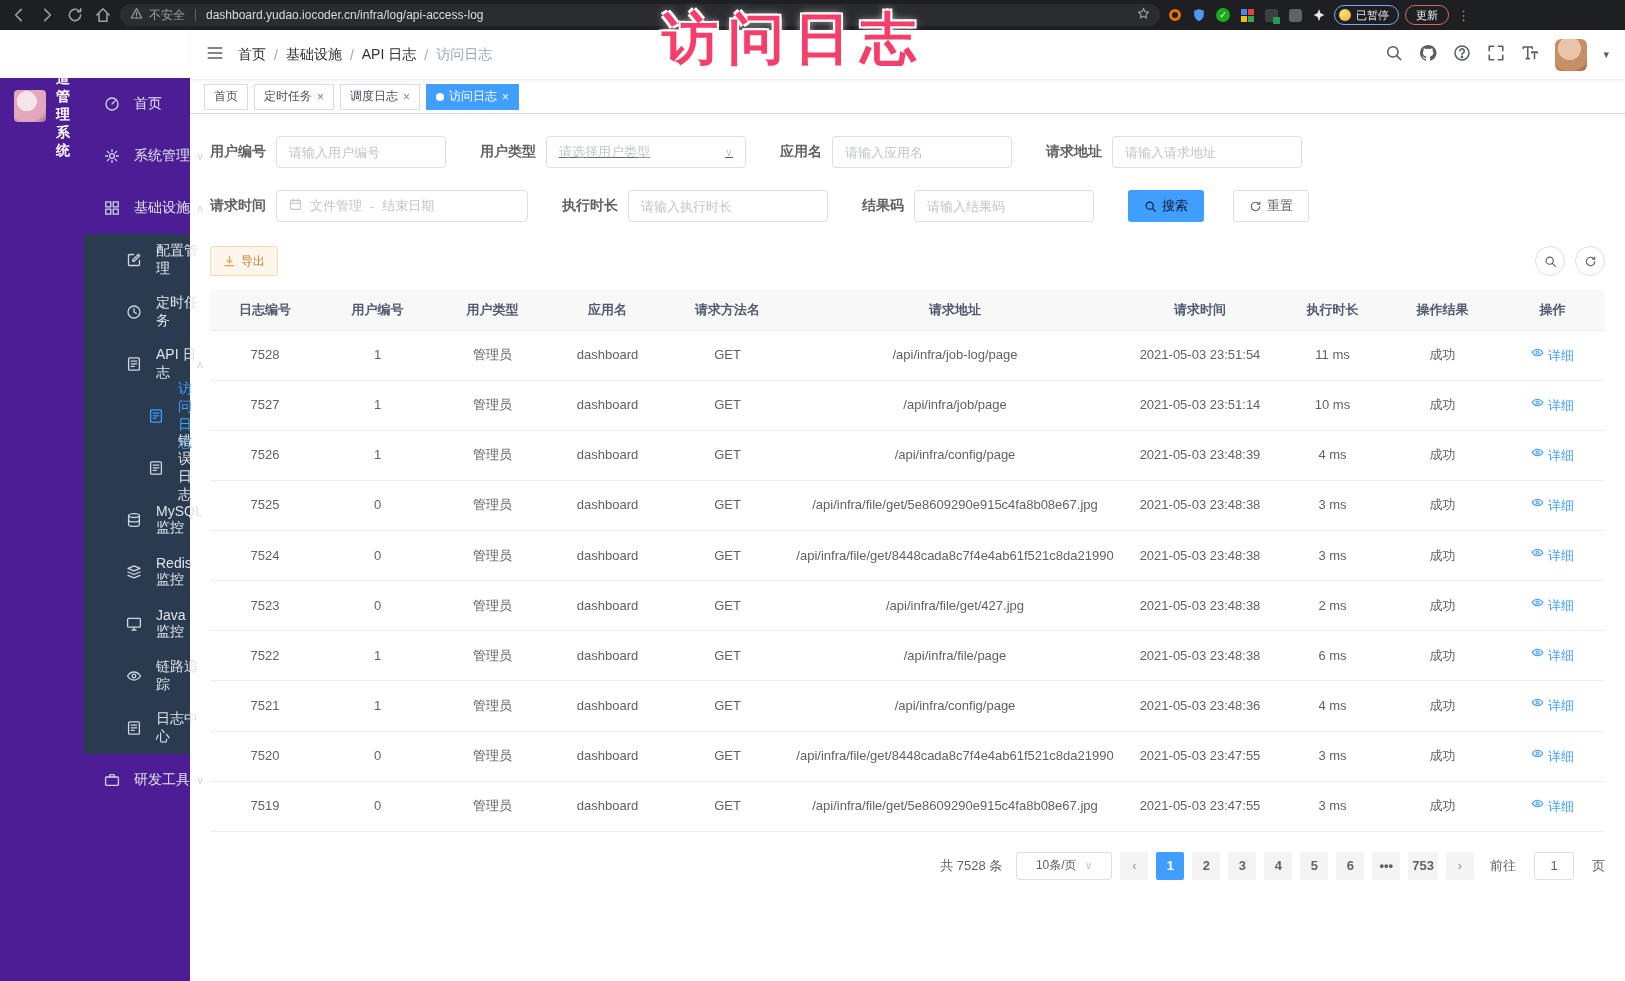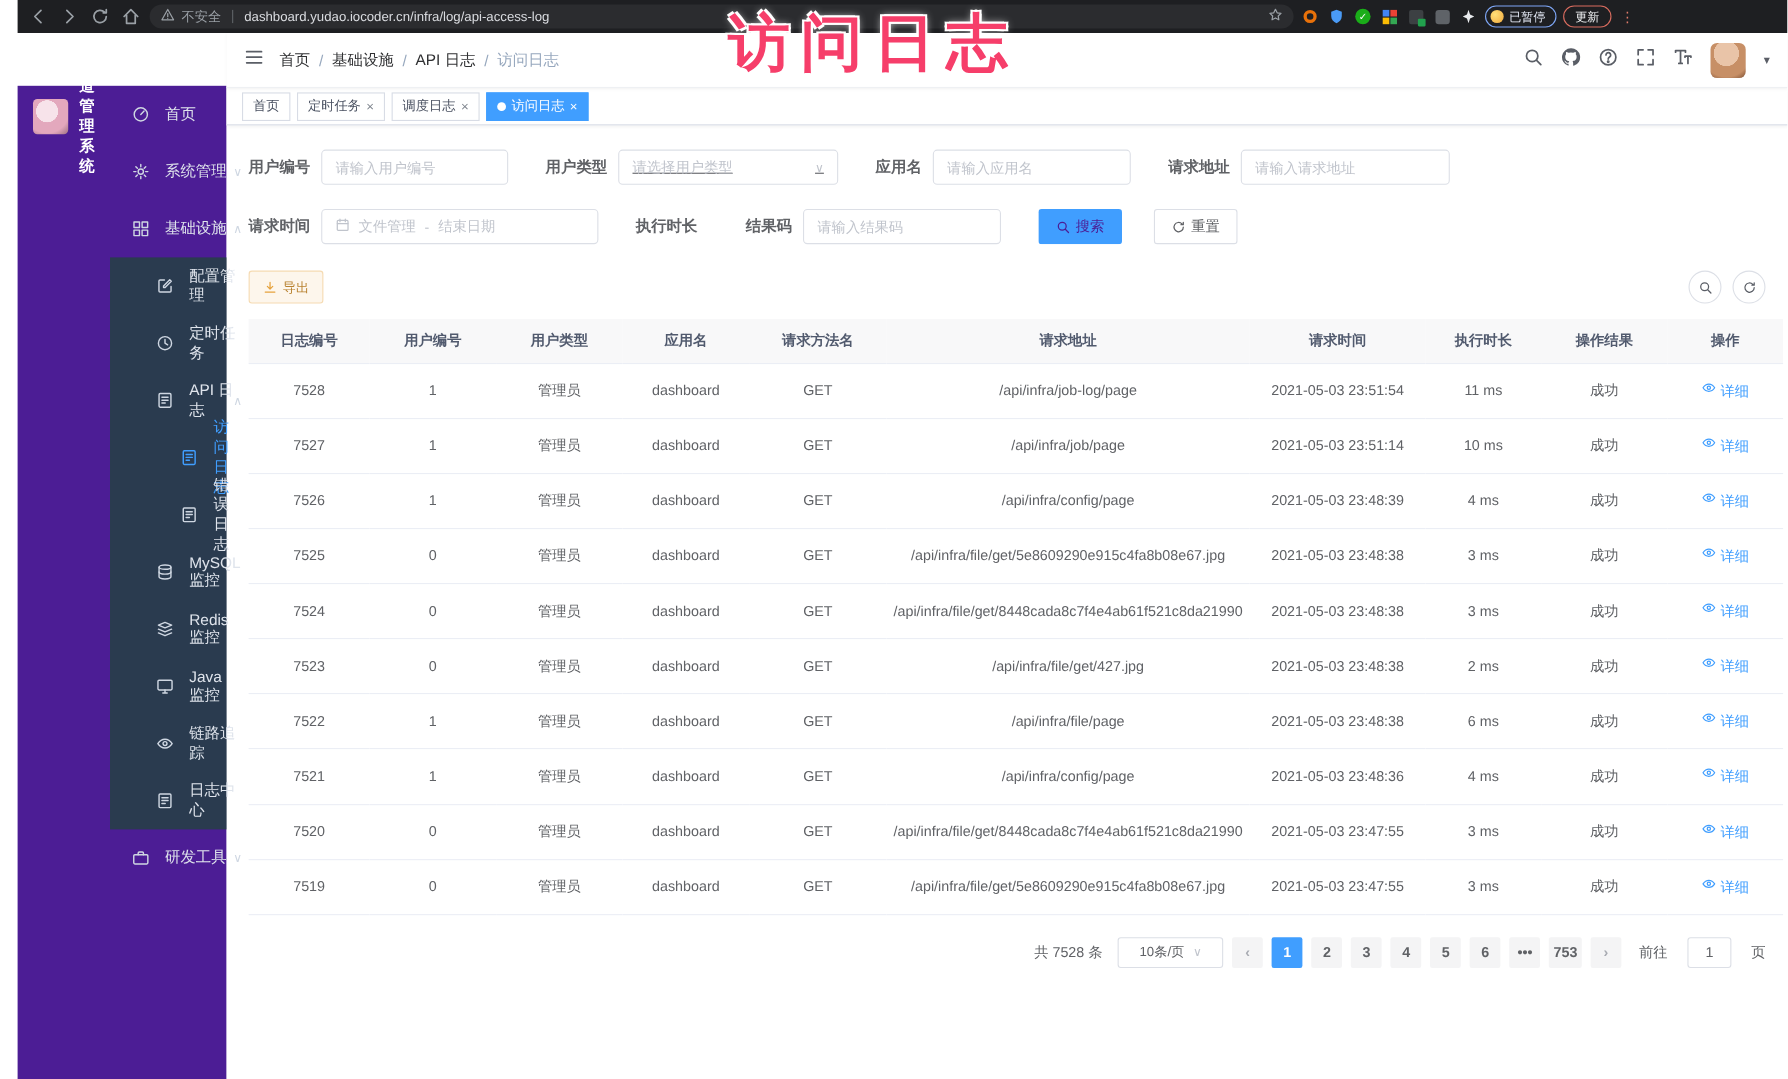--- a/index.html
+++ b/index.html
@@ -1,17 +1,17 @@
 <!DOCTYPE html>
 <html><head>
 <meta charset="utf-8">
 <style>
   * { margin:0; padding:0; box-sizing:border-box; }
   html,body { width:1625px; height:981px; overflow:hidden; font-family:"Liberation Sans",sans-serif; background:#fff; }
-  .screen { position:relative; width:1625px; height:981px;padding-left:16px; }
+  .screen { position:relative; width:1625px; height:981px; }
 
   
   .chrome { height:30px; background:#1e1f22; display:flex; align-items:center; padding:0 8px; gap:6px; }
   .chrome .navic { color:#9aa0a6; width:22px; height:22px; display:flex; align-items:center; justify-content:center; flex:0 0 auto; }
   .omnibox { flex:0 0 1040px; height:22px; background:#2b2c2f; border-radius:12px; display:flex; align-items:center; padding:0 10px; gap:6px; color:#9aa0a6; font-size:12px; }
   .omnibox .sep { width:1px; height:12px; background:#5f6368; margin:0 4px; }
   .omnibox .url { color:#dadce0; flex:1; white-space:nowrap; overflow:hidden; }
   .ext { width:18px; height:18px; display:flex; align-items:center; justify-content:center; flex:0 0 auto; }
   .donut { width:12px; height:12px; border:3px solid #e8710a; border-radius:50%; }
   .greenc { width:14px; height:14px; background:#1aad19; border-radius:50%; color:#fff; font-size:9px; display:flex; align-items:center; justify-content:center; }
@@ -66,21 +66,21 @@
   .frow label { font-weight:bold; margin-right:10px; white-space:nowrap; }
   .inp { height:32px; border:1px solid #dcdfe6; border-radius:4px; padding:0 12px; font-size:13px; color:#606266; background:#fff; display:flex; align-items:center; }
   .inp::placeholder { color:#c0c4cc; }
   input.inp { outline:none; }
   .ph { color:#c0c4cc; }
   .sel { justify-content:space-between; gap:10px;text-decoration:underline; }
   .sel .chev { color:#c0c4cc; font-size:11px; }
   .daterange { gap:8px; }
   .gap { margin-left:34px; }
   .btn { height:32px; border-radius:3px; font-size:13px; display:inline-flex; align-items:center; gap:5px; padding:0 15px; cursor:pointer; border:1px solid transparent; }
-  .btn-primary { background:#409eff; color:#4c1d95; }
+  .btn-primary { background:#409eff; color:#0f172a; }
   .btn-plain { background:#fff; border-color:#dcdfe6; color:#606266; }
   .btn-warn { background:#fdf6ec; border-color:#f5dab1; color:#b88230; height:30px; font-size:12px; padding:0 12px; }
   .toolbar { display:flex; align-items:center; justify-content:space-between; margin-top:24px; }
   .roundbtns { display:flex; gap:10px; }
   .rbtn { width:30px; height:30px; border-radius:50%; border:1px solid #dcdfe6; background:#fff; color:#5a5e66; display:flex; align-items:center; justify-content:center; cursor:pointer; }
 
   
   table { width:100%; border-collapse:collapse; table-layout:fixed; margin-top:14px; font-size:13px; color:#606266; }
   thead th { background:#f8f8f9; color:#515a6e; font-weight:bold; height:40px; text-align:center; padding:0 4px; }
   tbody td { border-bottom:1px solid #ebeef5; text-align:center; padding:14px 6px; line-height:1.55; }
@@ -380,20 +380,21 @@
           <div class="inp daterange" style="width:252px">
             <span style="color:#c0c4cc"><svg class="ic12" viewBox="0 0 16 16">
                   <rect x="2" y="3" width="12" height="11" rx="1"></rect>
                   <path d="M2 6.5h12M5 1.6v2.8M11 1.6v2.8"></path>
                 </svg></span>
             <span class="ph">文件管理</span>
             <span class="ph">-</span>
             <span class="ph">结束日期</span>
           </div>
           <label class="gap">执行时长</label>
+          <input class="inp" style="width: 200px;" placeholder="请输入执行时长">
           <label class="gap">结果码</label>
           <input class="inp" style="width: 180px;" placeholder="请输入结果码">
           <button class="btn btn-primary gap">
             <svg class="ic12" viewBox="0 0 16 16">
                 <circle cx="7" cy="7" r="4.4"></circle>
                 <path d="M10.4 10.4L14 14"></path>
               </svg>
             <span>搜索</span>
           </button>
           <button class="btn btn-plain" style="margin-left:29px">

